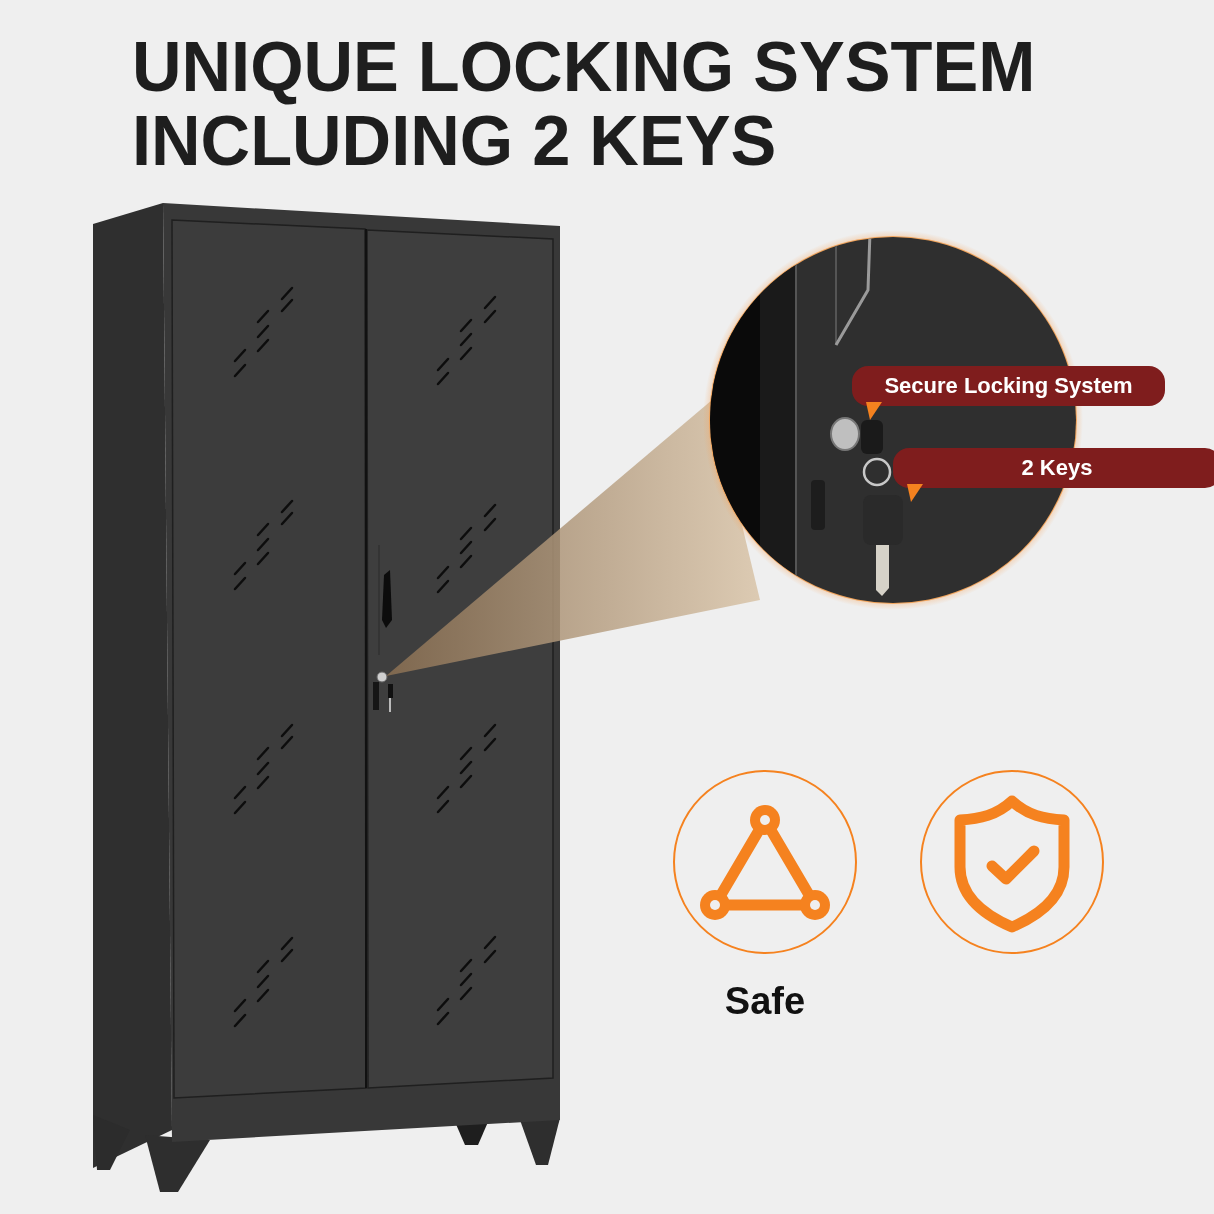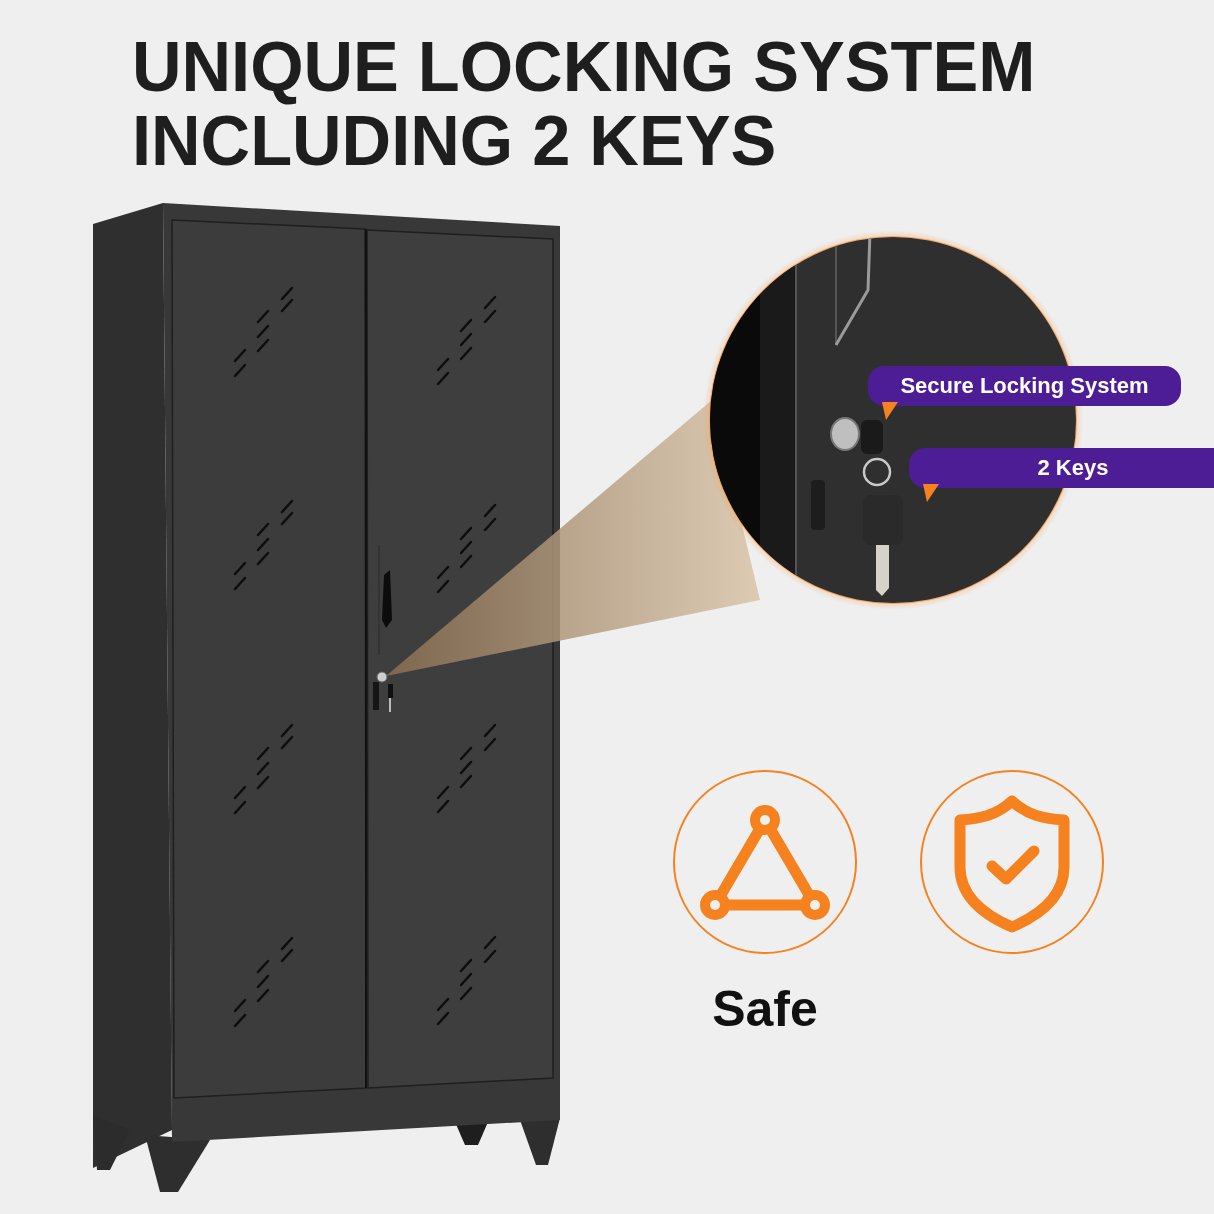--- a/index.html
+++ b/index.html
@@ -15,50 +15,49 @@
     font-weight: 700; font-size: 70px; line-height: 74px;
     color: #1e1e1e; letter-spacing: 0px;
     transform: scaleX(0.98); transform-origin: left top;
   }
   .headline div { white-space: nowrap; }
 
   svg.scene { position: absolute; left: 0; top: 0; }
 
   .bubble {
     position: absolute;
-    background: #4c1d95;
+    background: #7f1d1d;
     color: #fff;
     font-weight: 700;
     font-size: 22px;
     border-radius: 16px;
     height: 40px; line-height: 40px;
     text-align: center;
     white-space: nowrap;
-    margin-left: 16px;
   }
   .bubble .tail {
     position: absolute; left: 14px; top: 36px;
     width: 0; height: 0;
     border-left: 4px solid transparent;
     border-right: 12px solid transparent;
     border-top: 18px solid #f5821f;
   }
   .feature {
     position: absolute; top: 770px; width: 190px;
     text-align: center;
   }
   .feature .ring {
     width: 184px; height: 184px; margin: 0 auto;
     border: 2px solid #f5821f; border-radius: 50%;
     box-sizing: border-box;
     display: flex; align-items: center; justify-content: center;
   }
   .feature .label {
     margin-top: 26px;
-    font-weight: 700; font-size: 50px; color: #111;
+    font-weight: 700; font-size: 38px; color: #111;
   }
 </style>
 </head>
 <body>
 
 <div class="headline">
   <div>UNIQUE LOCKING SYSTEM</div>
   <div>INCLUDING 2 KEYS</div>
 </div>
 

